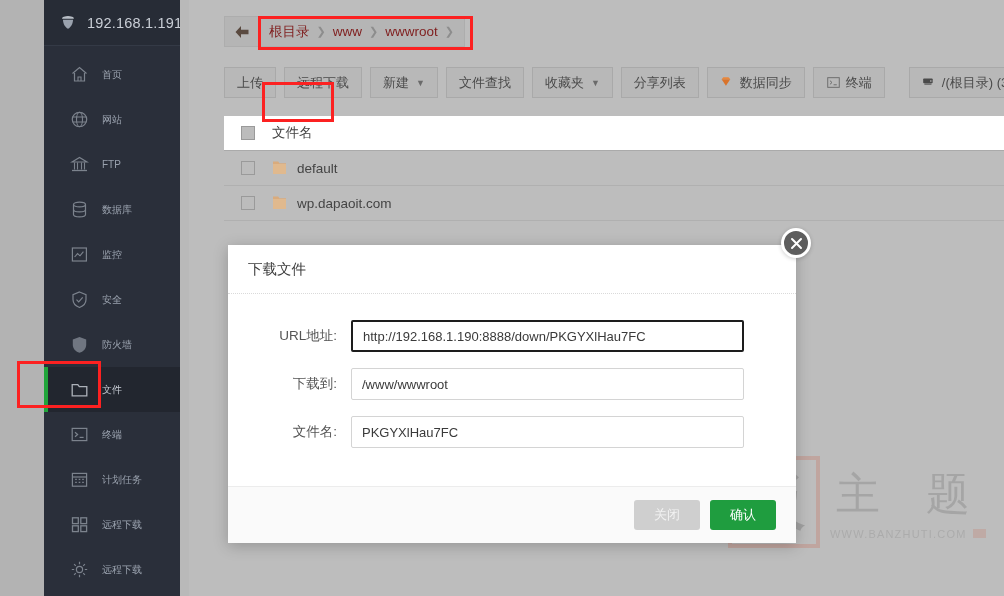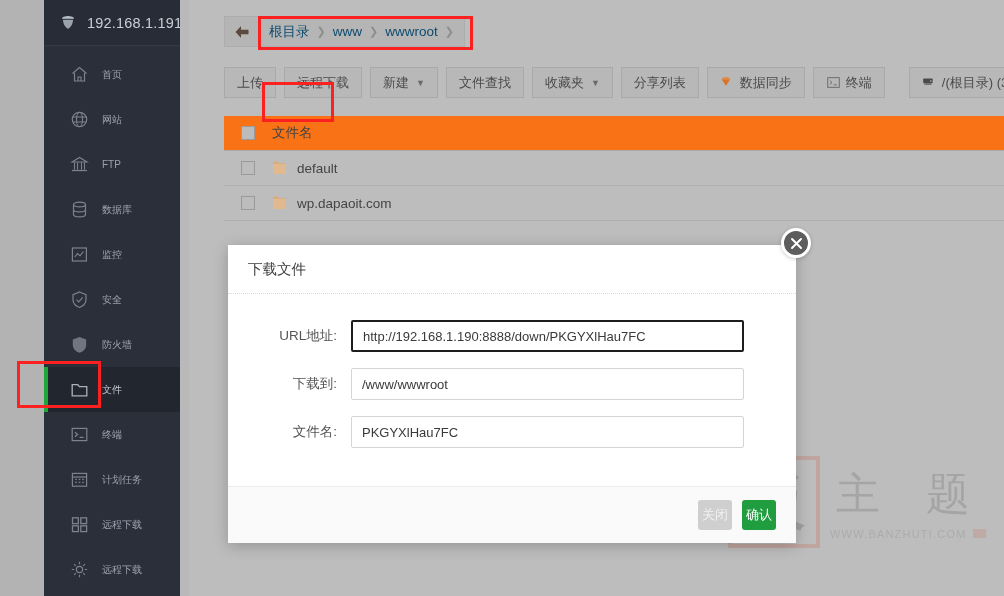--- a/index.html
+++ b/index.html
@@ -55,42 +55,42 @@
 
   
   .crumb-row { padding: 16px 0 0 35px; display: flex; align-items: center; }
   .crumb-box { display: flex; align-items: stretch; height: 31px;
     border: 1px solid #adadad; background: #b5b5b5; }
   .crumb-back {
     width: 34px; display: flex; align-items: center; justify-content: center;
     border-right: 1px solid #adadad; cursor: pointer;
   }
   .crumb-list { display: flex; align-items: center; padding: 0 10px; gap: 7px; }
-  .crumb-link { font-size: 13.5px; color: #0c4a6e; cursor: pointer; }
+  .crumb-link { font-size: 13.5px; color: #7f1d1d; cursor: pointer; }
   .crumb-sep { font-size: 11px; color: #8d8d8d; }
 
   
   .toolbar { display: flex; align-items: center; gap: 8px;
     padding: 20px 0 0 35px; }
   .tb-btn {
     height: 31px; padding: 0 12px; display: flex; align-items: center; gap: 5px;
     border: 1px solid #a9a9a9; background: #b8b8b8; color: #4a4a4a;
     font-size: 13px; white-space: nowrap; cursor: pointer;
   }
   .tb-caret { font-size: 9px; color: #6a6a6a; margin-left: 2px; }
   .tb-sep { width: 1px; height: 24px; background: #a6a6a6; margin: 0 4px; }
   .tb-ico { width: 15px; height: 15px; flex: 0 0 15px; }
 
   
   .table { margin: 18px 0 0 35px; margin-right: 0; }
   .trow {
     display: flex; align-items: center; height: 35px;
     border-bottom: 1px solid #b0b0b0;
   }
-  .trow.head { background: #f97316; border-bottom: 1px solid #aaa; }
+  .trow.head { background: #ffffff; border-bottom: 1px solid #aaa; }
   .tcb { width: 48px; display: flex; justify-content: center; }
   .cbox {
     width: 14px; height: 14px; border: 1px solid #9a9a9a; background: #bcbcbc;
     cursor: pointer;
   }
   .tname { display: flex; align-items: center; gap: 10px;
     font-size: 13.5px; color: #444; }
   .folder-ico { width: 15px; height: 16px; flex: 0 0 15px; }
 
   
@@ -138,21 +138,21 @@
     font-size: 13px; color: #3a3a3a; background: #fff;
     font-family: "Liberation Sans", sans-serif; outline: none;
   }
   .frm-input.focused { border: 2px solid #1d1d1d; }
   .modal-foot {
     border-top: 1px solid #ececec; padding: 13px 20px;
     display: flex; justify-content: flex-end; gap: 10px;
     background: #fafafa;
   }
   .btn {
-    height: 30px; padding: 0 4px; border: none; border-radius: 3px;
+    height: 30px; padding: 0 20px; border: none; border-radius: 3px;
     font-size: 13px; cursor: pointer;
     font-family: "Liberation Sans", sans-serif;
   }
   .btn-cancel { background: #cfcfcf; color: #f2f2f2; }
   .btn-ok { background: #1f9d3f; color: #fff; }
 
   
   .anno {
     position: absolute; border: 3px solid #fc2121; pointer-events: none;
     z-index: 50;

